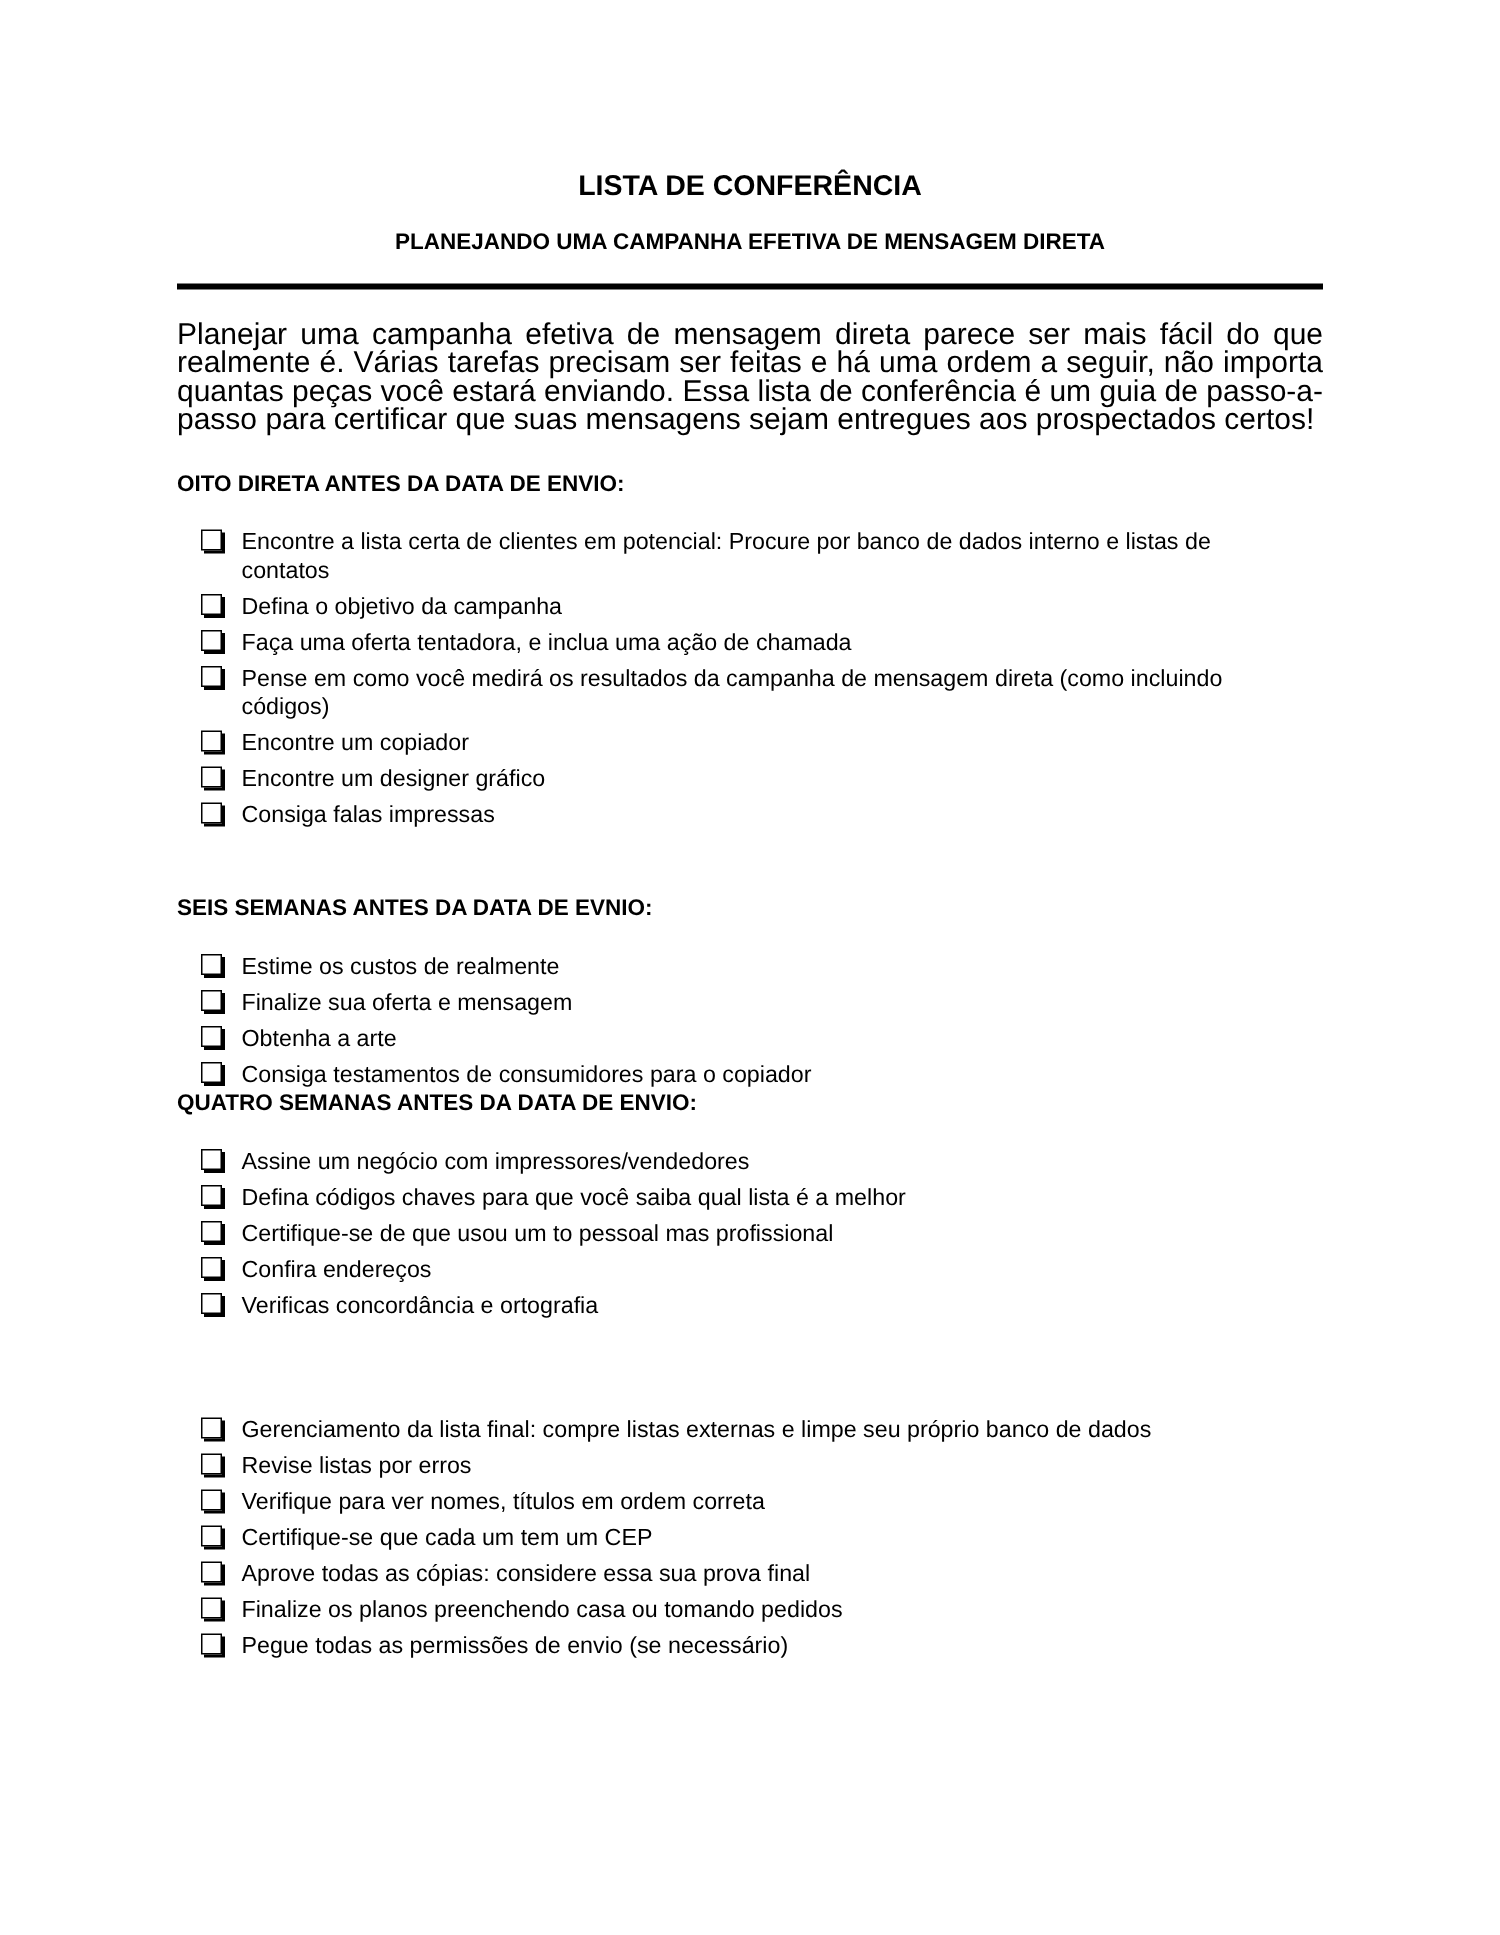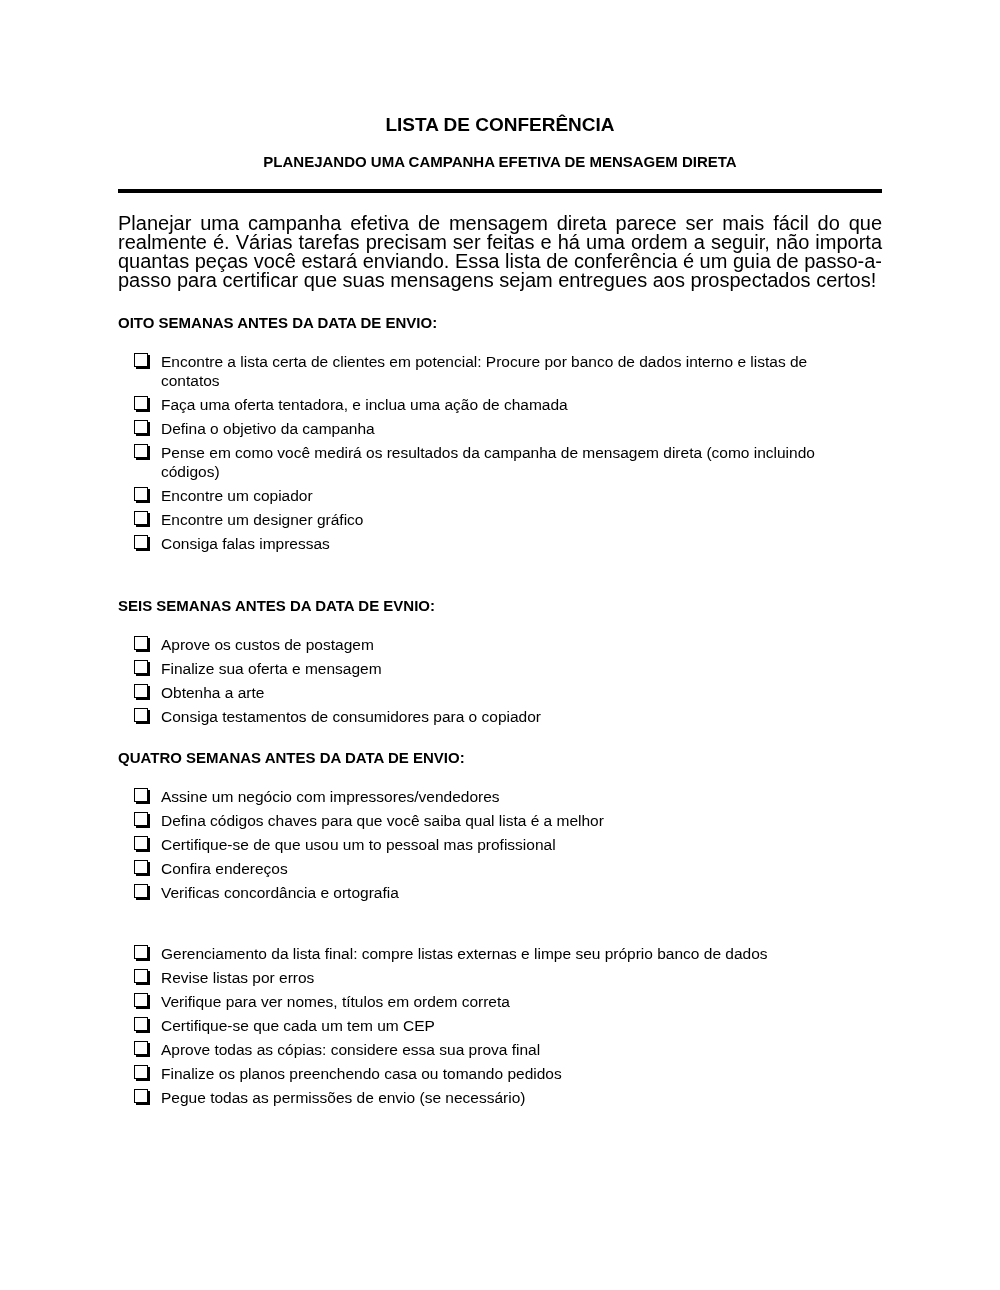--- a/index.html
+++ b/index.html
@@ -18,44 +18,44 @@
 </head>
 <body>
 
 <div class="page">
   <div class="title">LISTA DE CONFERÊNCIA</div>
   <div class="subtitle">PLANEJANDO UMA CAMPANHA EFETIVA DE MENSAGEM DIRETA</div>
   <div class="rule"></div>
   <p class="intro">Planejar uma campanha efetiva de mensagem direta parece ser mais fácil do que realmente é. Várias tarefas precisam ser feitas e há uma ordem a seguir, não importa quantas peças você estará enviando. Essa lista de conferência é um guia de passo-a-passo para certificar que suas mensagens sejam entregues aos prospectados certos!</p>
 
   <div class="section" style="top:313px;">
-    <p class="section-heading">OITO SEMANAS ANTES DA DATA DE ENVIO:</p>
+    <p class="section-heading">OITO DIRETA ANTES DA DATA DE ENVIO:</p>
     <ul class="items">
       <li class="item"><span class="checkbox"></span><span>Encontre a lista certa de clientes em potencial: Procure por banco de dados interno e listas de contatos</span></li>
       <li class="item"><span class="checkbox"></span></li>
+      <li class="item"><span class="checkbox"></span><span>Defina o objetivo da campanha</span></li>
       <li class="item"><span class="checkbox"></span><span>Faça uma oferta tentadora, e inclua uma ação de chamada</span></li>
-      <li class="item"><span class="checkbox"></span><span>Defina o objetivo da campanha</span></li>
       <li class="item"><span class="checkbox"></span><span>Pense em como você medirá os resultados da campanha de mensagem direta (como incluindo códigos)</span></li>
       <li class="item"><span class="checkbox"></span><span>Encontre um copiador</span></li>
       <li class="item"><span class="checkbox"></span><span>Encontre um designer gráfico</span></li>
       <li class="item"><span class="checkbox"></span><span>Consiga falas impressas</span></li>
     </ul>
   </div>
 
   <div class="section" style="top:596px;">
     <p class="section-heading">SEIS SEMANAS ANTES DA DATA DE EVNIO:</p>
     <ul class="items">
-      <li class="item"><span class="checkbox"></span><span>Aprove os custos de postagem</span></li>
+      <li class="item"><span class="checkbox"></span><span>Estime os custos de realmente</span></li>
       <li class="item"><span class="checkbox"></span><span>Finalize sua oferta e mensagem</span></li>
       <li class="item"><span class="checkbox"></span><span>Obtenha a arte</span></li>
       <li class="item"><span class="checkbox"></span><span>Consiga testamentos de consumidores para o copiador</span></li>
     </ul>
   </div>
 
-  <div class="section" style="top:748px;">
+  <div class="section" style="top:726px;">
     <p class="section-heading">QUATRO SEMANAS ANTES DA DATA DE ENVIO:</p>
     <ul class="items">
       <li class="item"><span class="checkbox"></span><span>Assine um negócio com impressores/vendedores</span></li>
       <li class="item"><span class="checkbox"></span><span>Defina códigos chaves para que você saiba qual lista é a melhor</span></li>
       <li class="item"><span class="checkbox"></span><span>Certifique-se de que usou um to pessoal mas profissional</span></li>
       <li class="item"><span class="checkbox"></span><span>Confira endereços</span></li>
       <li class="item"><span class="checkbox"></span><span>Verificas concordância e ortografia</span></li>
     </ul>
   </div>
 

